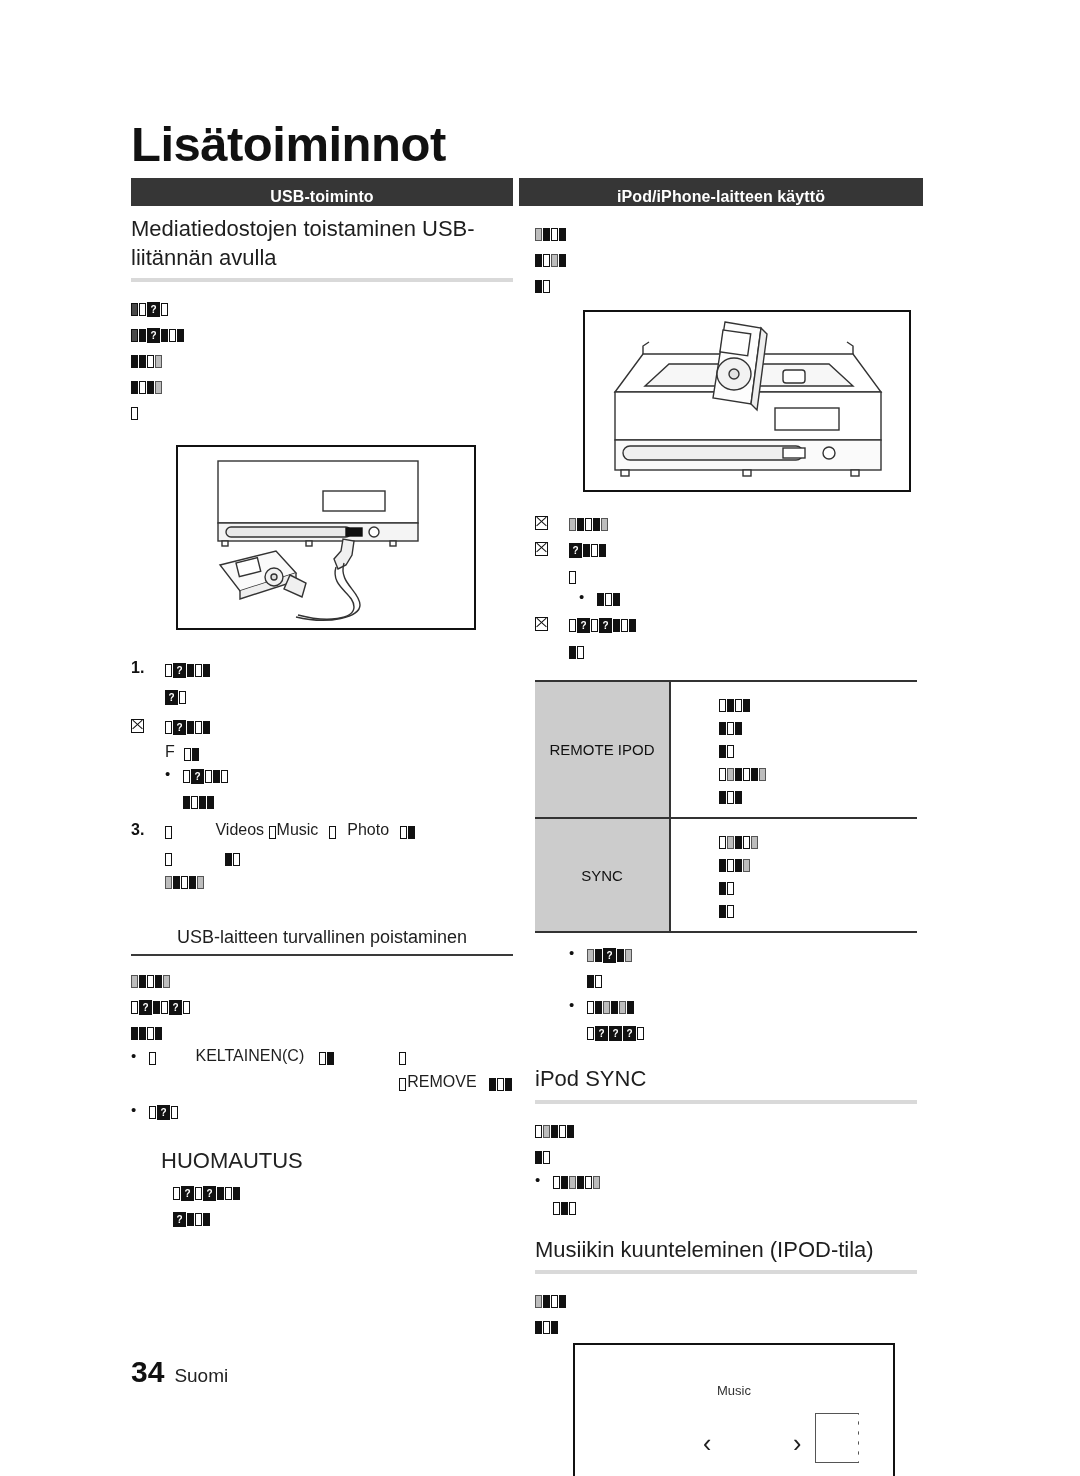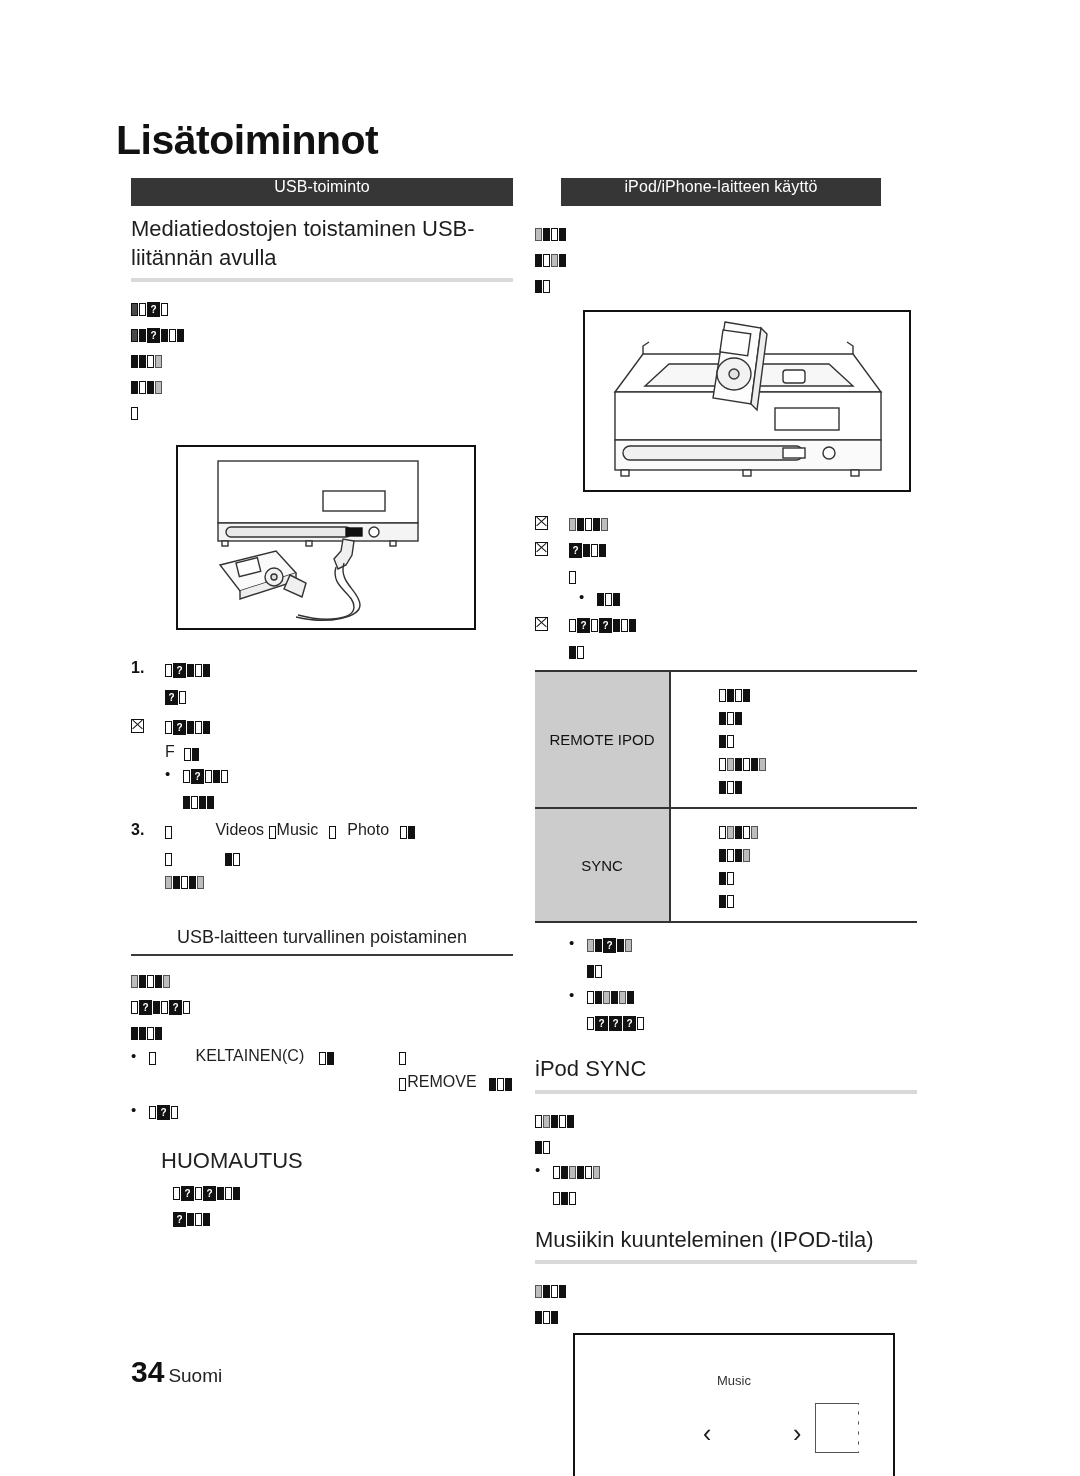--- a/index.html
+++ b/index.html
@@ -8,33 +8,33 @@
     background:#ffffff;
     font-family:"Liberation Sans","DejaVu Sans",sans-serif;
     color:#1a1a1a;
     position:relative;
     overflow:hidden;
   }
   .page{position:absolute;left:0;top:0;width:1080px;height:1476px;}
 
   
   .doc-title{
-    position:absolute;left:116px;top:120px;
-    font-size:41px;font-weight:700;letter-spacing:-0.5px;
+    position:absolute;left:131px;top:120px;
+    font-size:49px;font-weight:700;letter-spacing:-0.5px;
     color:#111;line-height:1.0;
   }
 
   
   .sect-bar{
     position:absolute;height:28px;background:#363636;
-    display:flex;align-items:flex-start;justify-content:center;
-    color:#ffffff;font-size:16px;font-weight:400;letter-spacing:0.1px;
+    display:flex;align-items:flex-end;justify-content:center;
+    color:#ffffff;font-size:16px;font-weight:700;letter-spacing:0.1px;
   }
   .sect-bar.left{left:131px;top:178px;width:382px;}
-  .sect-bar.right{left:561px;top:178px;width:320px;}
+  .sect-bar.right{left:519px;top:178px;width:404px;}
 
   
   .col-left{position:absolute;left:131px;top:215px;width:382px;}
   .col-right{position:absolute;left:535px;top:215px;width:382px;}
 
   
   .h2{
     font-size:22px;font-weight:400;color:#1e1e1e;line-height:1.30;
     padding-bottom:6px;border-bottom:4px solid #d9d9d9;
     margin:0 0 14px 0;
@@ -122,21 +122,21 @@
       radial-gradient(circle at 0 4px,#fff 4px,transparent 4.5px),
       radial-gradient(circle at 0 14px,#fff 4px,transparent 4.5px),
       radial-gradient(circle at 0 24px,#fff 4px,transparent 4.5px),
       radial-gradient(circle at 0 34px,#fff 4px,transparent 4.5px),
       radial-gradient(circle at 0 44px,#fff 4px,transparent 4.5px);
   }
 
   
   .footer{
     position:absolute;left:131px;top:1355px;
-    display:flex;align-items:baseline;gap:4px;
+    display:flex;align-items:baseline;gap:10px;
   }
   .footer .pno{font-size:30px;font-weight:700;color:#111;}
   .footer .lang{font-size:19px;color:#222;}
 </style>
 </head>
 <body>
 
 <div class="page">
 
   <div class="doc-title">Lisätoiminnot</div>
@@ -363,21 +363,21 @@
         <div class="marker thin"><span class="xbox"></span></div>
         <div class="content">
           <span class="tofu"><i class="e"></i><b class="q">?</b><i class="e"></i><b class="q">?</b><i class="f"></i><i class="e"></i><i class="f"></i></span>
         </div>
       </div>
       <div class="sub">
         <span class="tofu"><i class="f"></i><i class="e"></i></span>
       </div>
     </div>
 
-    <table class="tbl" style="margin-top:8px;">
+    <table class="tbl" style="margin-top:18px;">
       <tbody>
           <tr>
         <td class="lab">REMOTE IPOD</td>
         <td class="val">
           <div class="vline"><span class="tofu"><i class="e"></i><i class="f"></i><i class="e"></i><i class="f"></i></span></div>
           <div class="vline"><span class="tofu"><i class="f"></i><i class="e"></i><i class="f"></i></span></div>
           <div class="vline"><span class="tofu"><i class="f"></i><i class="e"></i></span></div>
           <div class="vline"><span class="tofu"><i class="e"></i><i class="l"></i><i class="f"></i><i class="e"></i><i class="f"></i><i class="l"></i></span></div>
           <div class="vline"><span class="tofu"><i class="f"></i><i class="e"></i><i class="f"></i></span></div>
         </td>

